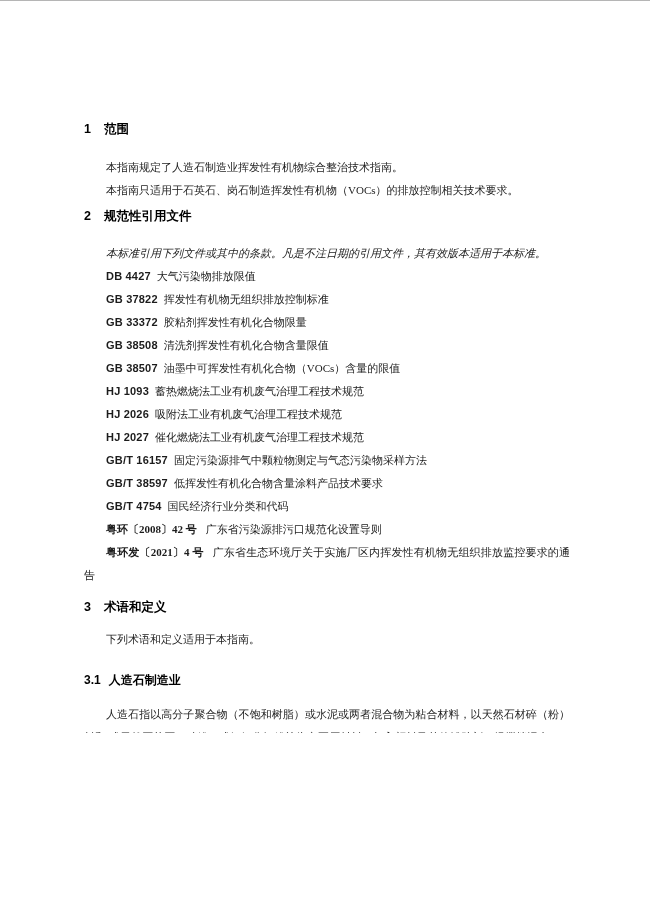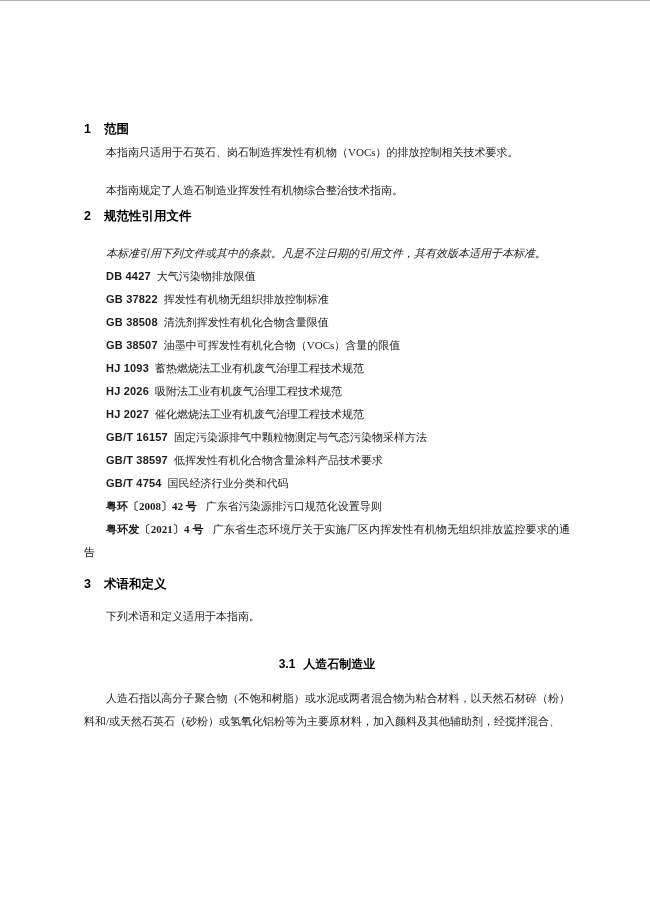--- a/index.html
+++ b/index.html
@@ -65,21 +65,21 @@
     font-family: "Liberation Serif", "DejaVu Serif", serif;
     font-weight: bold;
     margin-right: 9px;
     letter-spacing: 0;
   }
   .mt-p1   { margin-top: 15px; }
   .mt-h2   { margin-top: 3px; }
   .mt-int2 { margin-top: 14px; font-style: italic; }
   .mt-h3   { margin-top: 9px; }
   .mt-int3 { margin-top: 9px; }
-  .mt-h31  { margin-top: 25px; text-align: center; }
+  .mt-h31  { margin-top: 18px; }
   .mt-body { margin-top: 11px; }
   .page-number {
     position: absolute;
     top: 826px;
     left: 0;
     width: 650px;
     text-align: center;
     font-size: 11px;
     line-height: 16px;
     color: #333333;
@@ -88,31 +88,32 @@
 </head>
 <body>
 
 <div class="page">
   <div class="top-rule"></div>
 
   <div class="content">
 
     <h2 class="sec-h"><span class="h-num">1</span><span class="h-txt">范围</span></h2>
 
+    <p class="para mt-p1">本指南规定了人造石制造业挥发性有机物综合整治技术指南。</p>
     <p class="para">本指南只适用于石英石、岗石制造挥发性有机物（VOCs）的排放控制相关技术要求。</p>
-    <p class="para mt-p1">本指南规定了人造石制造业挥发性有机物综合整治技术指南。</p>
 
     <h2 class="sec-h mt-h2"><span class="h-num">2</span><span class="h-txt">规范性引用文件</span></h2>
 
     <p class="para mt-int2">本标准引用下列文件或其中的条款。凡是不注日期的引用文件，其有效版本适用于本标准。</p>
 
     <p class="ref"><span class="ref-code">DB 4427</span><span class="ref-title">大气污染物排放限值</span></p>
 
     <p class="ref"><span class="ref-code">GB 37822</span><span class="ref-title">挥发性有机物无组织排放控制标准</span></p>
 
+    <p class="ref"><span class="ref-code">GB 33372</span><span class="ref-title">胶粘剂挥发性有机化合物限量</span></p>
 
     <p class="ref"><span class="ref-code">GB 38508</span><span class="ref-title">清洗剂挥发性有机化合物含量限值</span></p>
 
     <p class="ref"><span class="ref-code">GB 38507</span><span class="ref-title">油墨中可挥发性有机化合物（VOCs）含量的限值</span></p>
 
     <p class="ref"><span class="ref-code">HJ 1093</span><span class="ref-title">蓄热燃烧法工业有机废气治理工程技术规范</span></p>
 
     <p class="ref"><span class="ref-code">HJ 2026</span><span class="ref-title">吸附法工业有机废气治理工程技术规范</span></p>
 
     <p class="ref"><span class="ref-code">HJ 2027</span><span class="ref-title">催化燃烧法工业有机废气治理工程技术规范</span></p>

